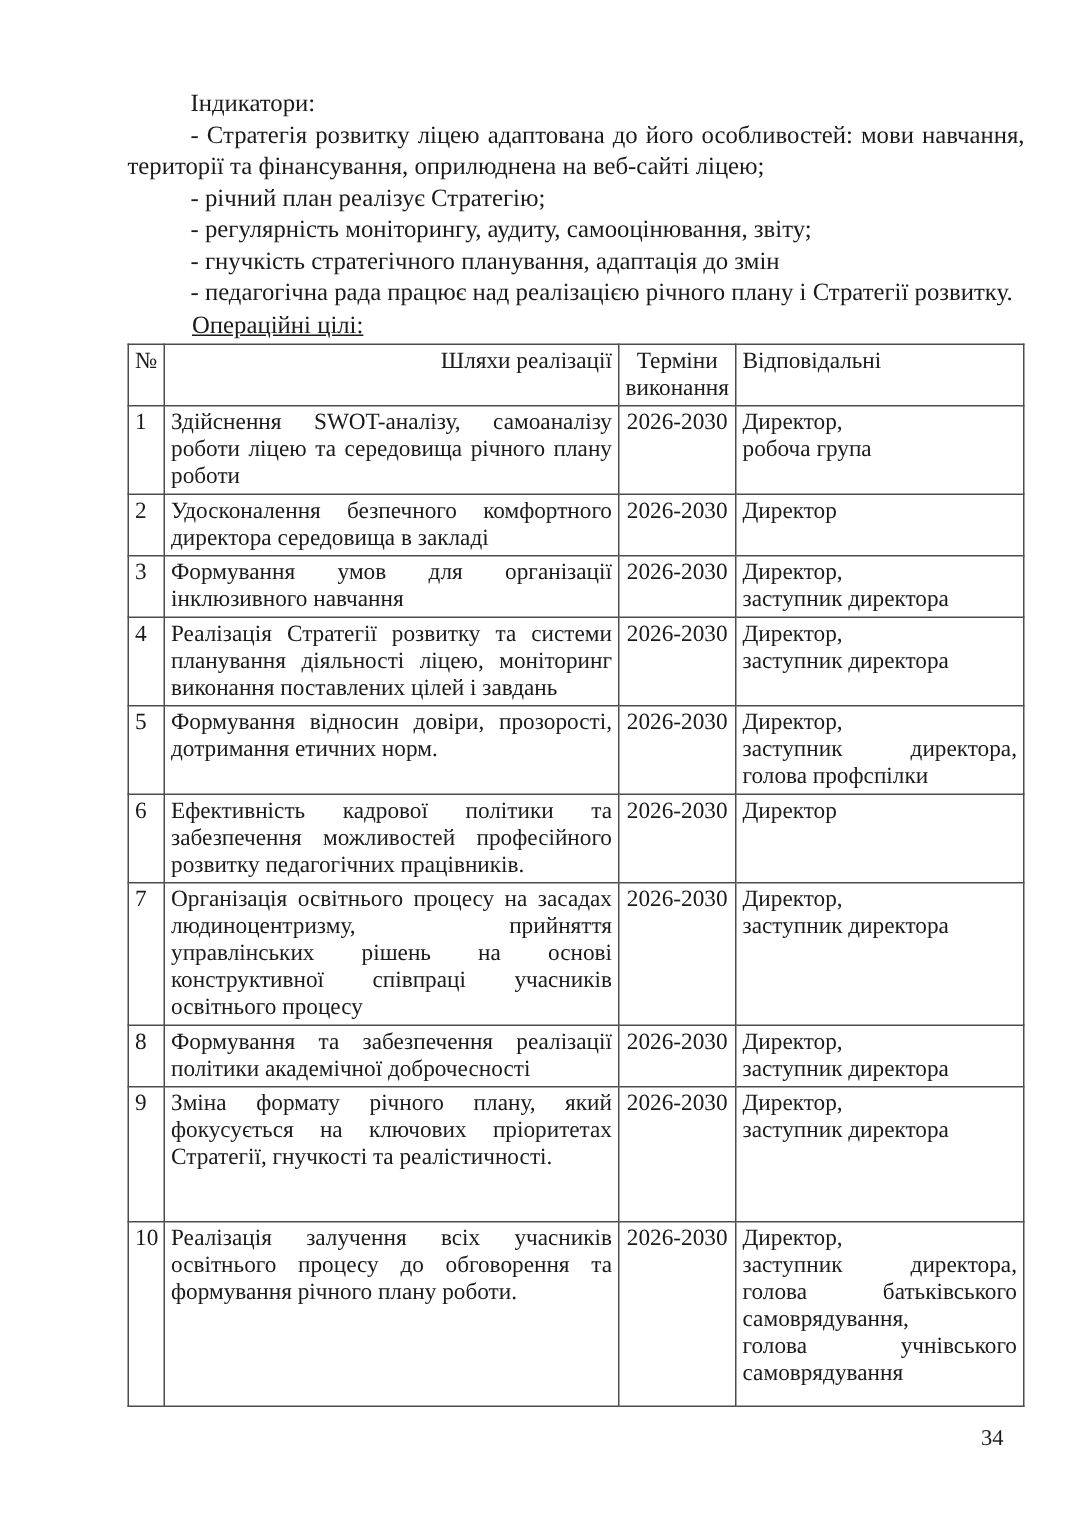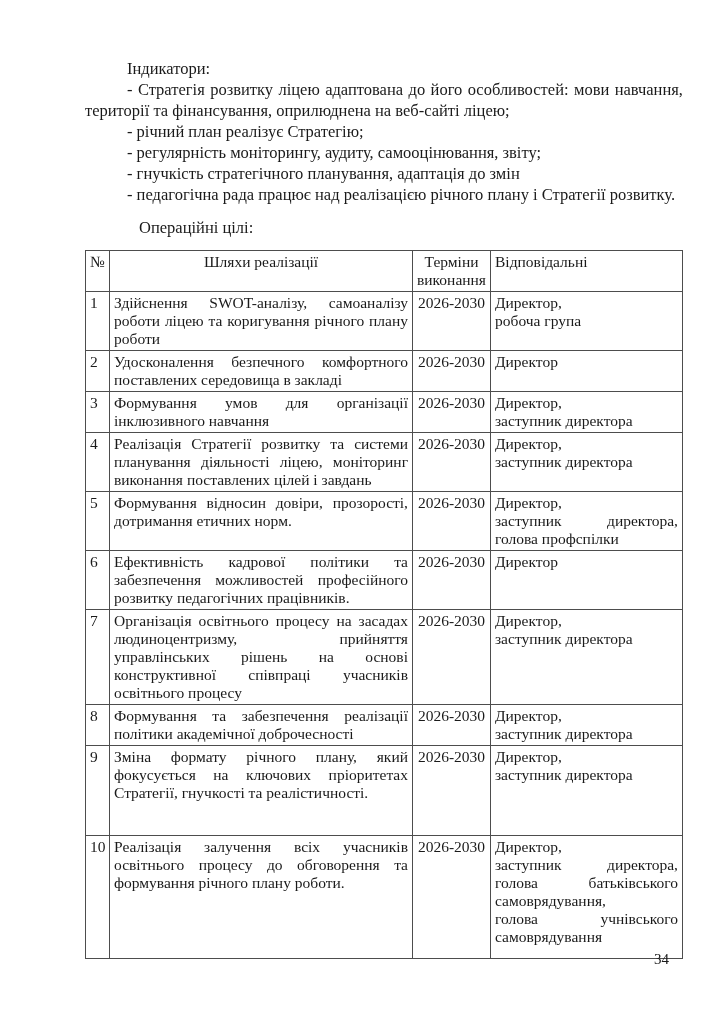--- a/index.html
+++ b/index.html
@@ -18,25 +18,26 @@
     width:598px;
   }
   .body-para {
     margin:0;
     font-size:16.5px;
     line-height:21px;
     text-align:justify;
     text-indent:42px;
   }
   .caption-para {
-    margin:12px;
+    margin:1px;
     font-size:16.5px;
     line-height:21px;
     text-align:left;
     text-indent:42px;
+    text-decoration:underline;
   }
   table.goals {
     border-collapse:collapse;
     table-layout:fixed;
     width:597px;
     margin-top:2px;
   }
   col.c-num  { width:24px; }
   col.c-path { width:303px; }
   col.c-term { width:78px; }
@@ -44,21 +45,21 @@
   table.goals th, table.goals td {
     border:1px solid #4d4d4d;
     font-size:15.5px;
     line-height:18px;
     font-weight:normal;
     vertical-align:top;
     padding:2px 4px;
     overflow:hidden;
   }
   th.h-num  { text-align:left; }
-  th.h-path { text-align:center;margin-left:20px; }
+  th.h-path { text-align:right;margin-left:20px; }
   th.h-term { text-align:center; padding:2px 2px; }
   th.h-resp { text-align:left; }
   td.cell-num  { text-align:left; }
   td.cell-path { text-align:justify; }
   td.cell-term { text-align:center; padding:2px 2px; }
   td.cell-resp { white-space:pre-line; text-align:justify; padding-right:5px; }
   tr.row-9 td  { height:85px; }
   tr.row-10 td { height:118px;margin-top:40px; }
   .page-number {
     position:absolute;
@@ -92,28 +93,28 @@
         <tr>
           <th class="h-num">№</th>
           <th class="h-path">Шляхи реалізації</th>
           <th class="h-term">Терміни виконання</th>
           <th class="h-resp">Відповідальні</th>
         </tr>
       </thead>
       <tbody>
         <tr class="row-1">
           <td class="cell-num">1</td>
-          <td class="cell-path">Здійснення SWOT-аналізу, самоаналізу роботи ліцею та коригування річного плану роботи</td>
+          <td class="cell-path">Здійснення SWOT-аналізу, самоаналізу роботи ліцею та середовища річного плану роботи</td>
           <td class="cell-term">2026-2030</td>
           <td class="cell-resp">Директор,
 робоча група</td>
         </tr>
         <tr class="row-2">
           <td class="cell-num">2</td>
-          <td class="cell-path">Удосконалення безпечного комфортного поставлених середовища в закладі</td>
+          <td class="cell-path">Удосконалення безпечного комфортного директора середовища в закладі</td>
           <td class="cell-term">2026-2030</td>
           <td class="cell-resp">Директор</td>
         </tr>
         <tr class="row-3">
           <td class="cell-num">3</td>
           <td class="cell-path">Формування умов для організації інклюзивного навчання</td>
           <td class="cell-term">2026-2030</td>
           <td class="cell-resp">Директор,
 заступник директора</td>
         </tr>

